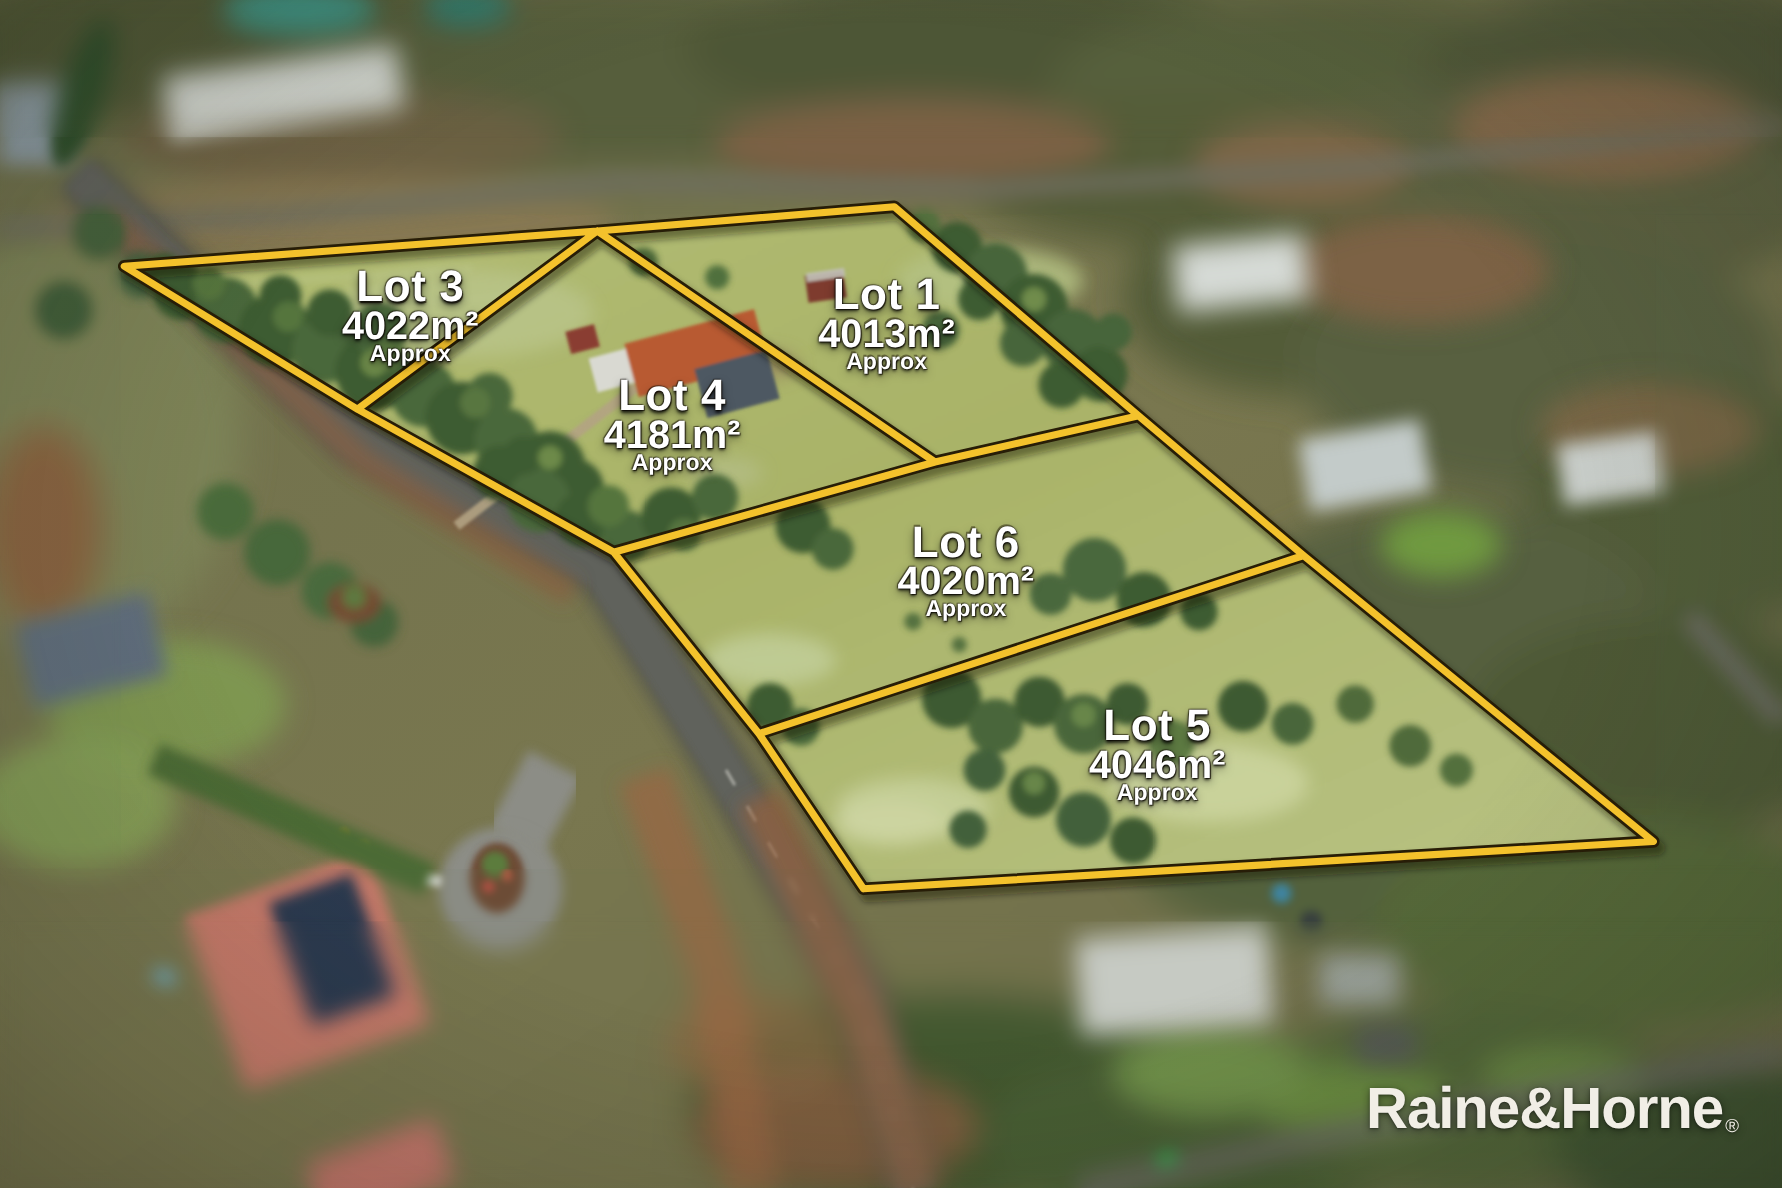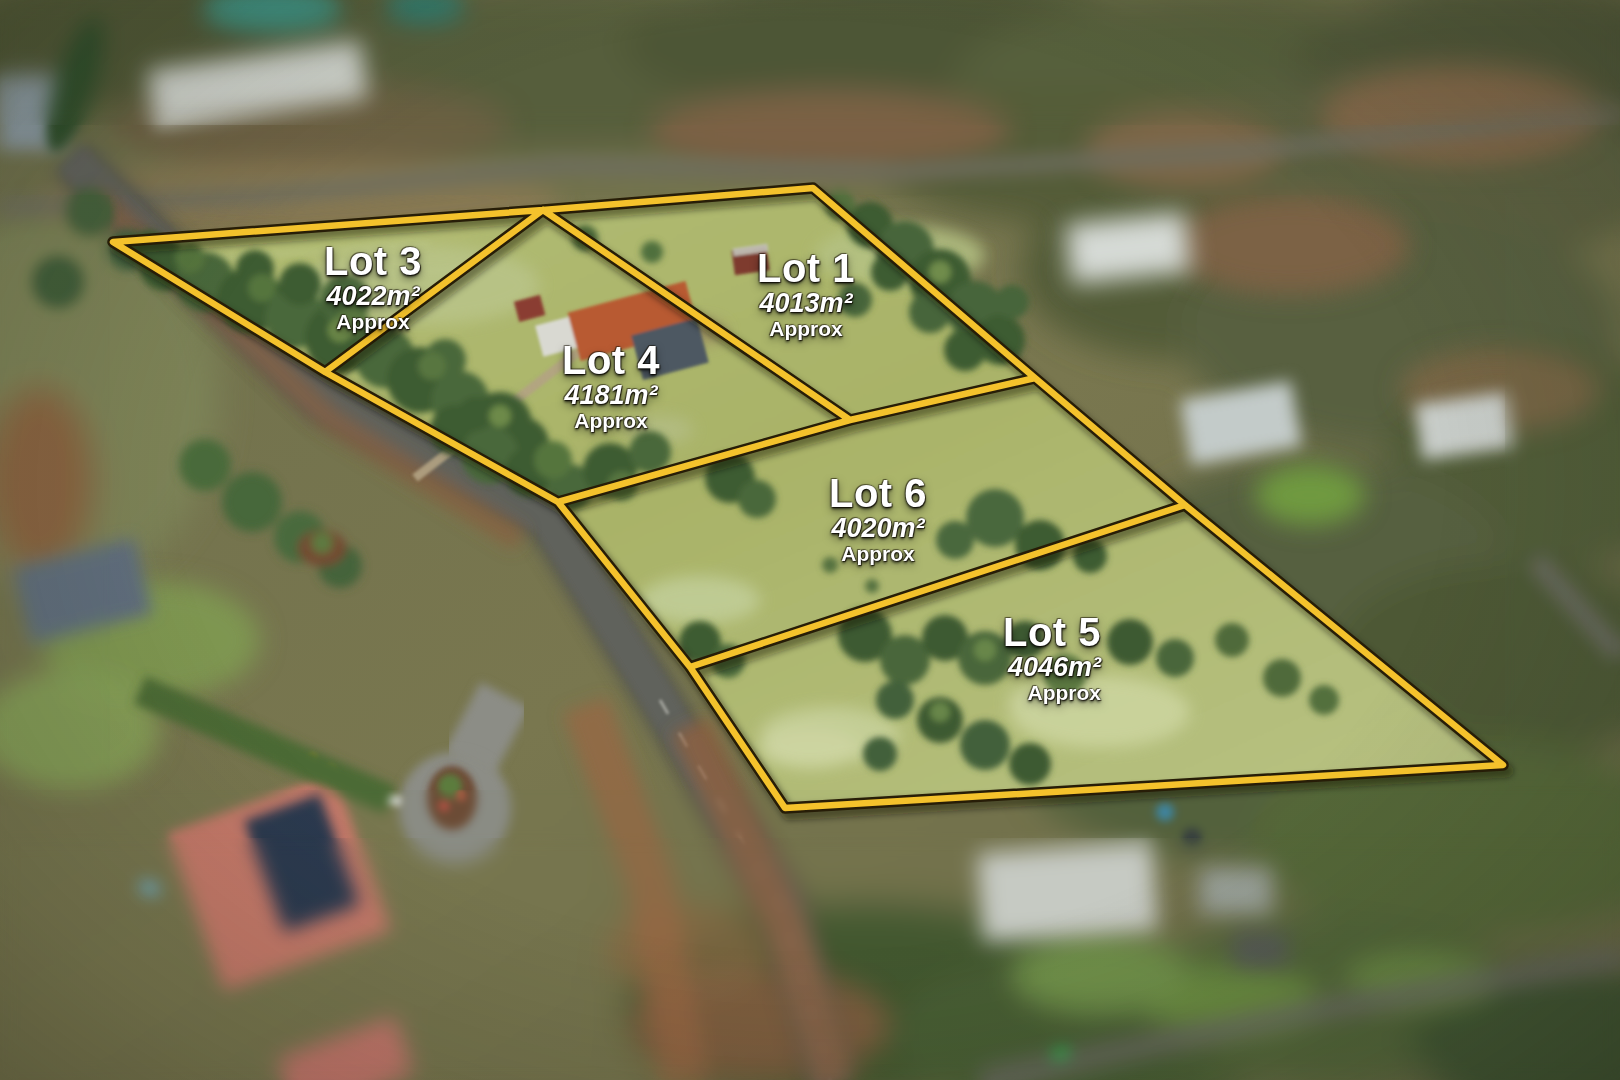--- a/index.html
+++ b/index.html
@@ -15,21 +15,21 @@
   .band.l1{left:0;top:195px;width:110px;height:595px;backdrop-filter:blur(4px);}
   .band.r1{left:1505px;top:195px;width:115px;height:595px;backdrop-filter:blur(4px);}
   .vignette{position:absolute;z-index:3;left:0;top:0;width:1620px;height:1080px;pointer-events:none;
     background:radial-gradient(ellipse at 50% 45%, rgba(0,0,0,0) 55%, rgba(25,22,12,0.14) 84%, rgba(18,16,8,0.26) 100%);}
   .layer-lots{z-index:4;}
   .lot-label{position:absolute;z-index:5;transform:translateX(-50%);text-align:center;color:#fff;
     text-shadow:0 0 2px rgba(0,0,0,.9),0 2px 3px rgba(0,0,0,.75),1px 1px 0 rgba(35,25,8,.6),
                 -1px -1px 0 rgba(35,25,8,.4),0 4px 9px rgba(0,0,0,.5);
     font-weight:bold;white-space:nowrap;}
   .lot-name{font-size:40px;line-height:40px;letter-spacing:.5px;}
-  .lot-area{font-size:27px;line-height:30px;font-style:italic;}
+  .lot-area{font-size:36px;line-height:30px;}
   .lot-approx{font-size:21px;line-height:22px;}
   .logo{position:absolute;z-index:6;right:40px;bottom:42px;color:#f1eee6;font-weight:bold;
     font-size:53px;letter-spacing:-1px;white-space:nowrap;
     text-shadow:0 2px 8px rgba(0,0,0,.45),0 1px 2px rgba(0,0,0,.4);}
   .logo .reg{font-size:17px;font-weight:normal;position:relative;top:4px;margin-left:2px;}
 </style>
 </head>
 <body>
 
 <div class="scene">
@@ -309,20 +309,21 @@
   <div class="lot-label" style="left:611px;top:340px;">
     <div class="lot-name">Lot 4</div>
     <div class="lot-area">4181m²</div>
     <div class="lot-approx">Approx</div>
   </div>
   <div class="lot-label" style="left:878px;top:473px;">
     <div class="lot-name">Lot 6</div>
     <div class="lot-area">4020m²</div>
     <div class="lot-approx">Approx</div>
   </div>
-  <div class="lot-label" style="left:1052px;top:612px;text-align:right;">
+  <div class="lot-label" style="left:1052px;top:640px;">
     <div class="lot-name">Lot 5</div>
     <div class="lot-area">4046m²</div>
     <div class="lot-approx">Approx</div>
   </div>
 
+  <div class="logo"><span>Raine&amp;Horne</span><span class="reg">®</span></div>
 
 </div>
 
 </body></html>

